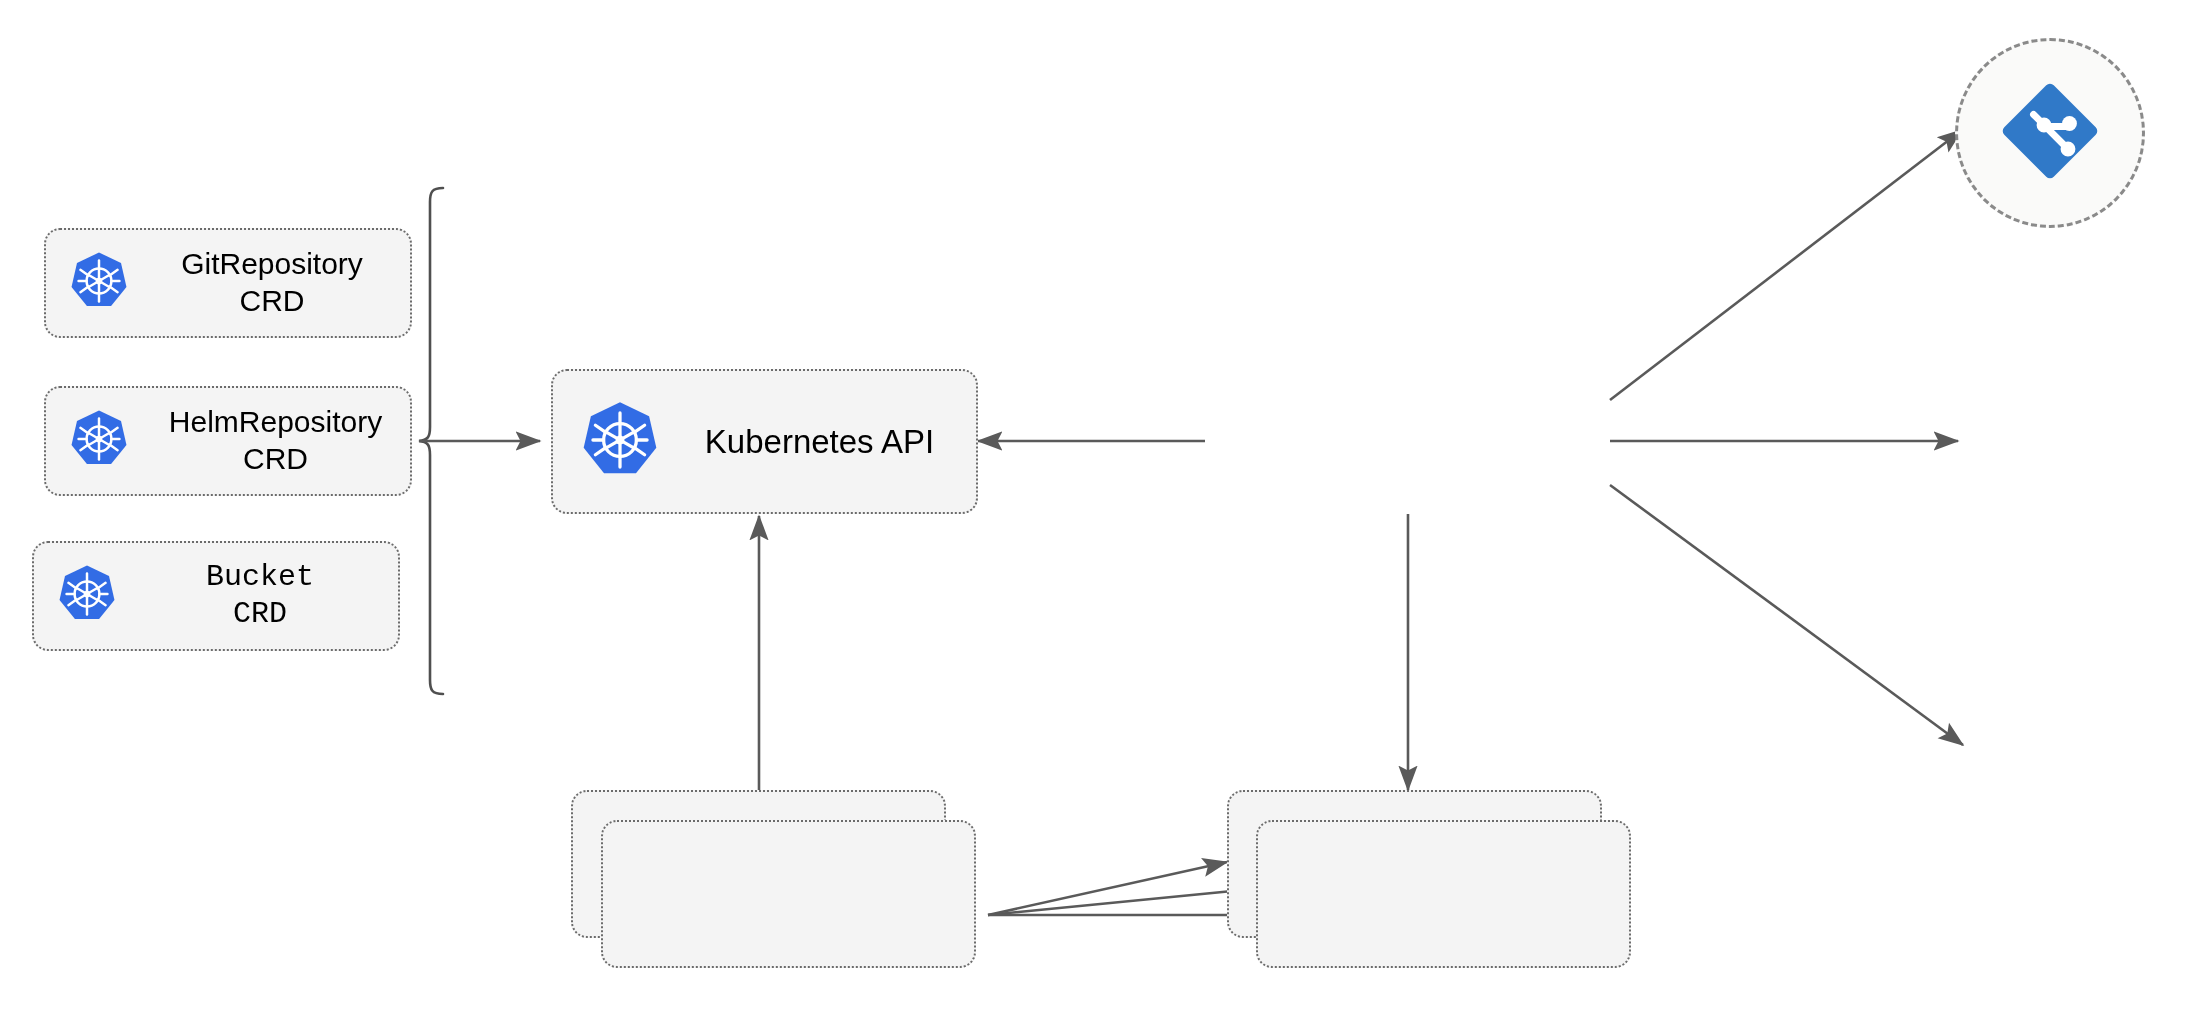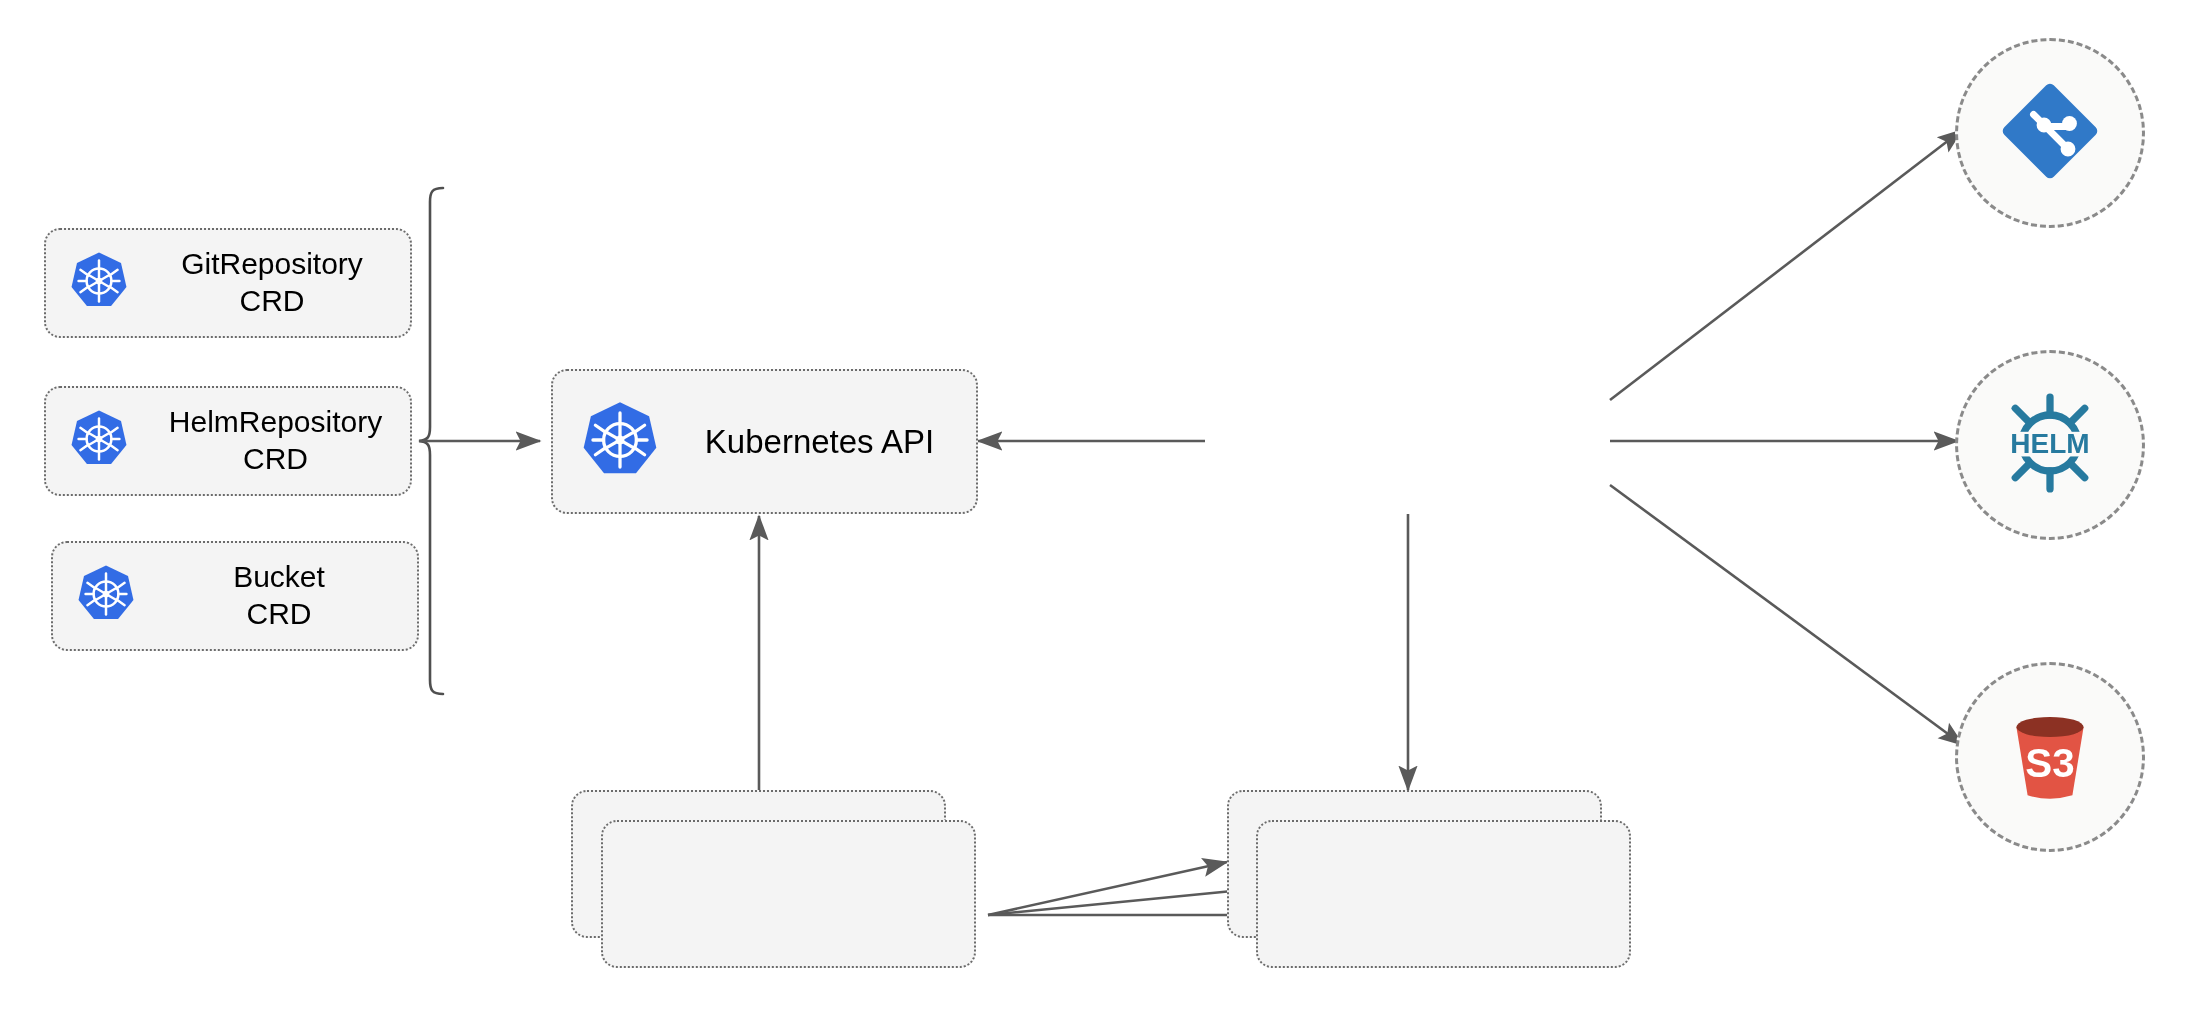--- a/index.html
+++ b/index.html
@@ -177,21 +177,21 @@
           <path d="M32.7 40 L67.3 60"></path>
             <path d="M32.7 60 L67.3 40"></path>
         </g>
         <circle cx="50" cy="50" r="5.4" fill="#ffffff"></circle>
       </svg>
     </span>
     <span class="crd-label">HelmRepository
 CRD</span>
   </div>
 
-  <div class="node crd-node" style="left:51px; top:541px; width:368px; height:110px;">
+  <div class="node crd-node" style="left:32px; top:541px; width:368px; height:110px;font-family:Liberation Mono, monospace;">
     <span class="icon">
       <svg width="62" height="62" viewBox="0 0 100 100">
         <polygon points="50,4 85.5,21 94.3,59.5 69.5,90.5 30.5,90.5 5.7,59.5 14.5,21" fill="#326CE5"></polygon>
         <g fill="none" stroke="#ffffff" stroke-width="4" stroke-linecap="round">
           <circle cx="50" cy="50" r="20"></circle>
           <path d="M50 17 L50 30"></path>
             <path d="M50 70 L50 83"></path>
           <path d="M20 32 L33 41"></path>
             <path d="M67 59 L80 68"></path>
           <path d="M20 68 L33 59"></path>
@@ -252,41 +252,15 @@
             <path d="M50 44 L66 60"></path>
           </g>
           <circle cx="50" cy="42" r="7" fill="#ffffff"></circle>
           <circle cx="50" cy="74" r="7" fill="#ffffff"></circle>
           <circle cx="68" cy="58" r="7" fill="#ffffff"></circle>
         </g>
       </svg>
     </span>
   </div>
 
-  <div class="circle-node" style="left:1955px; top:350px; width:190px; height:190px;">
-    <span class="icon">
-      <svg width="112" height="112" viewBox="0 0 100 100">
-        <g stroke="#277A9F" fill="none" stroke-width="6.5" stroke-linecap="round">
-          <circle cx="50" cy="50" r="25"></circle>
-          <path d="M50 25 L50 9"></path>
-          <path d="M50 75 L50 91"></path>
-          <path d="M32 32 L19 19"></path>
-          <path d="M68 68 L81 81"></path>
-          <path d="M68 32 L81 19"></path>
-          <path d="M32 68 L19 81"></path>
-        </g>
-        <rect x="16" y="40" width="68" height="22" fill="#FAFAF9"></rect>
-        <text x="50" y="58.5" text-anchor="middle" font-family="Liberation Sans, sans-serif" font-size="25" font-weight="bold" fill="#277A9F">HELM</text>
-      </svg>
-    </span>
-  </div>
-
-  <div class="circle-node" style="left:1955px; top:662px; width:190px; height:190px;">
-    <span class="icon">
-      <svg width="112" height="112" viewBox="0 0 100 100">
-        <path d="M20 25 L80 25 L70 86 Q 50 92 30 86 Z" fill="#E25444"></path>
-        <ellipse cx="50" cy="25" rx="30" ry="9" fill="#8C3123"></ellipse>
-        <text x="50" y="70" text-anchor="middle" font-family="Liberation Sans, sans-serif" font-size="36" font-weight="bold" fill="#FFFFFF">S3</text>
-      </svg>
-    </span>
-  </div>
+
 
 </div>
 
 </body></html>

